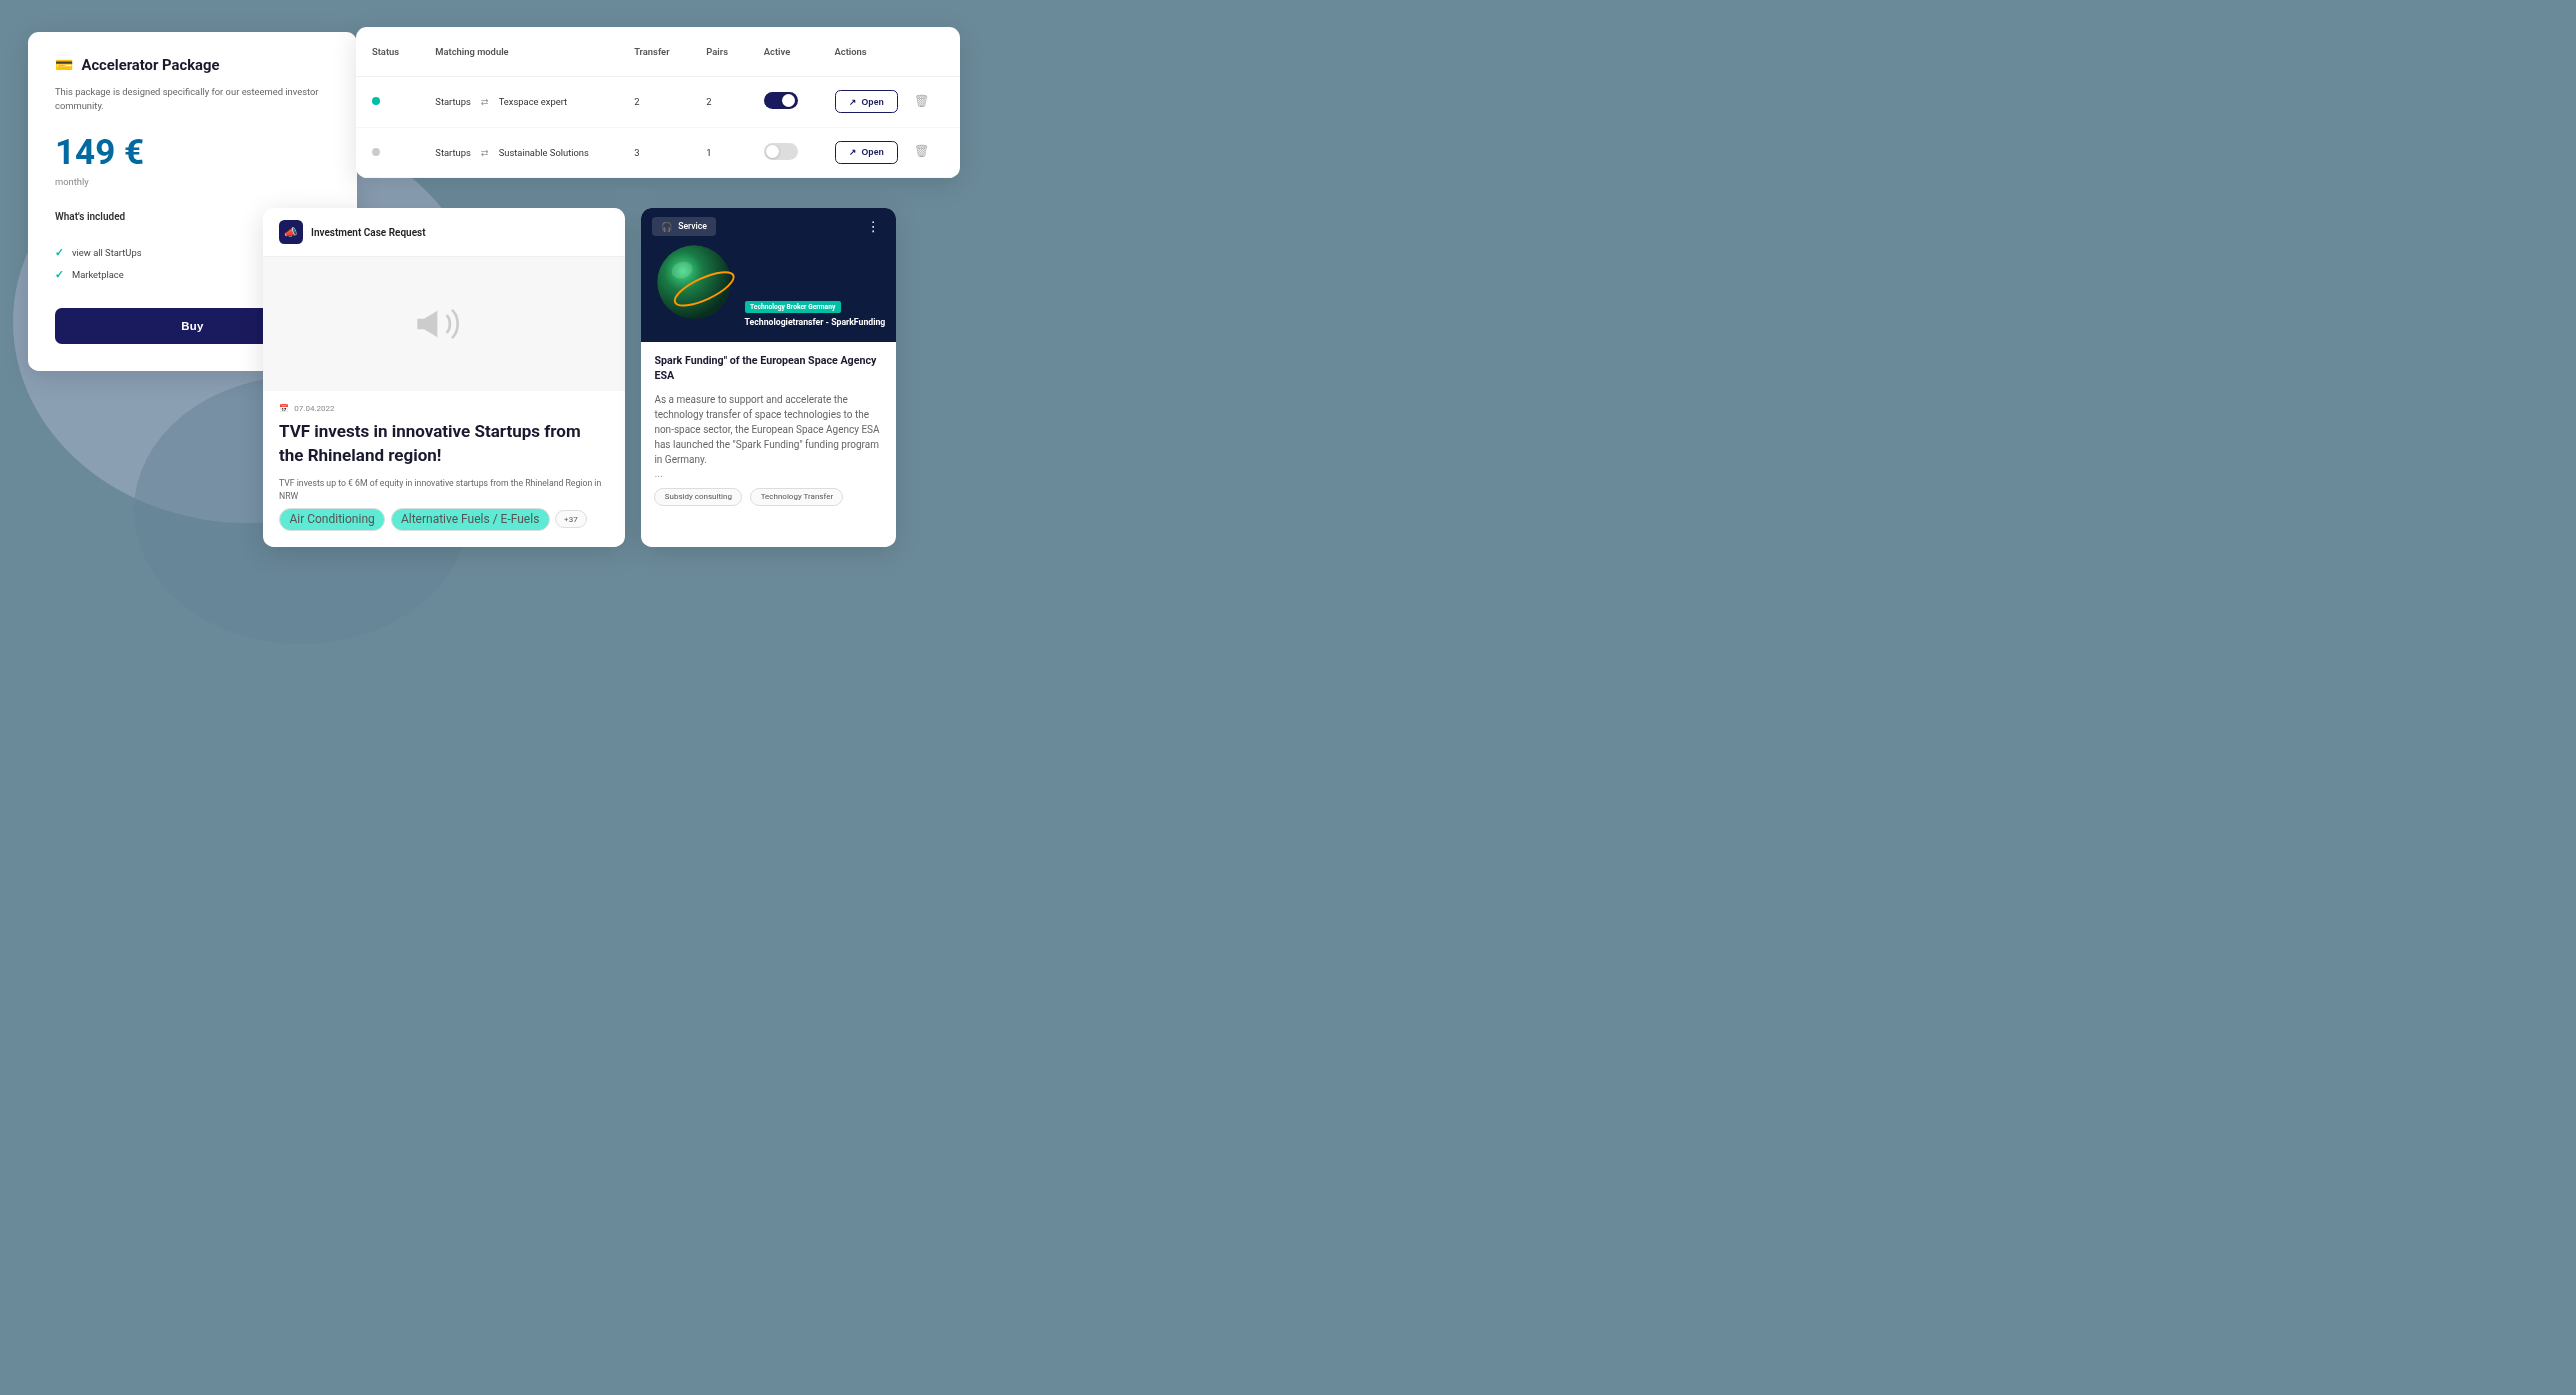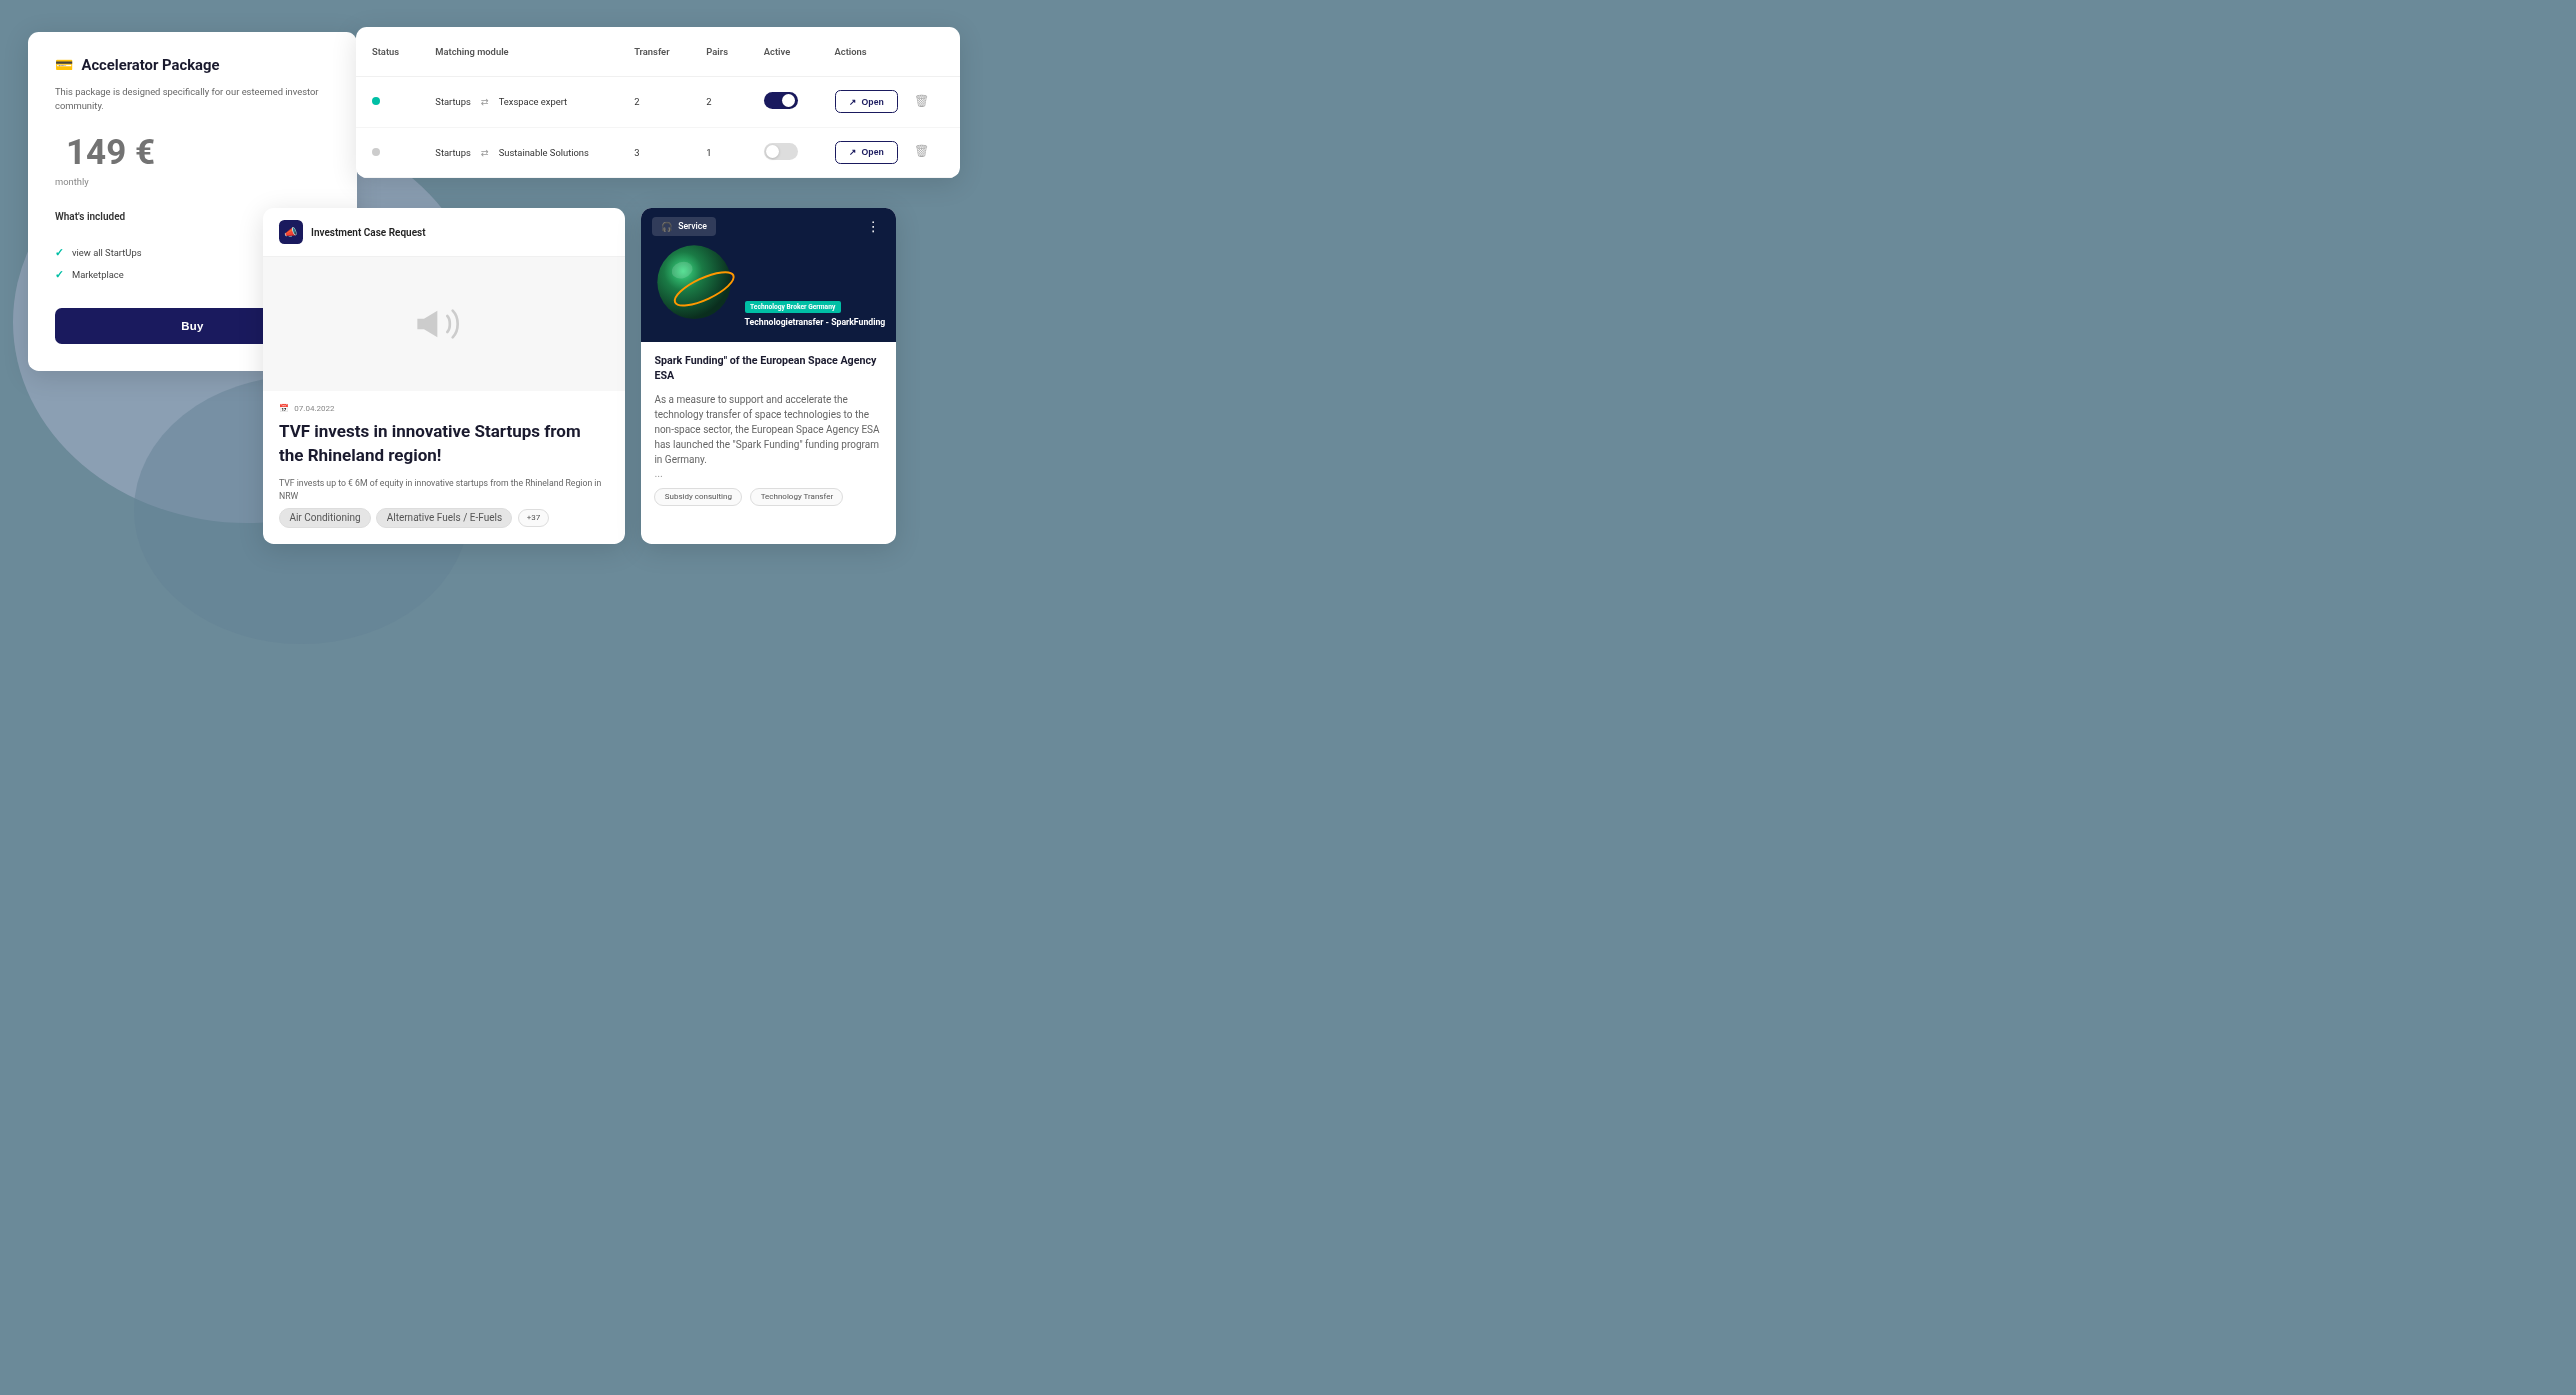--- a/index.html
+++ b/index.html
@@ -66,23 +66,22 @@
     .card-subtitle {
       font-size: 9.4px;
       color: #666;
       line-height: 1.5;
       margin-bottom: 19px;
     }
 
     .price {
       font-size: 35px;
       font-weight: 700;
-      color: #737373;
+      color: #0369a1;
       margin-bottom: 2.7px;
-      margin-left: 11px;
     }
 
     .price-period {
       font-size: 9.4px;
       color: #888;
       margin-bottom: 24px;
     }
 
     .whats-included-label {
       font-size: 10px;
@@ -315,23 +314,23 @@
       display: flex;
       flex-wrap: wrap;
       gap: 5.4px;
       align-items: center;
     }
 
     .tag {
       padding: 3.4px 9.4px;
       border: 0.7px solid #ddd;
       border-radius: 13.4px;
-      font-size: 10px;
+      font-size: 12px;
       color: #555;
-      background: #e5e5e5;
+      background: #5eead4;
       text-align: center;
     }
 
     .tag-count {
       padding: 3.4px 8px;
       border: 0.7px solid #ddd;
       border-radius: 13.4px;
       font-size: 8px;
       color: #555;
       background: #fafafa;

